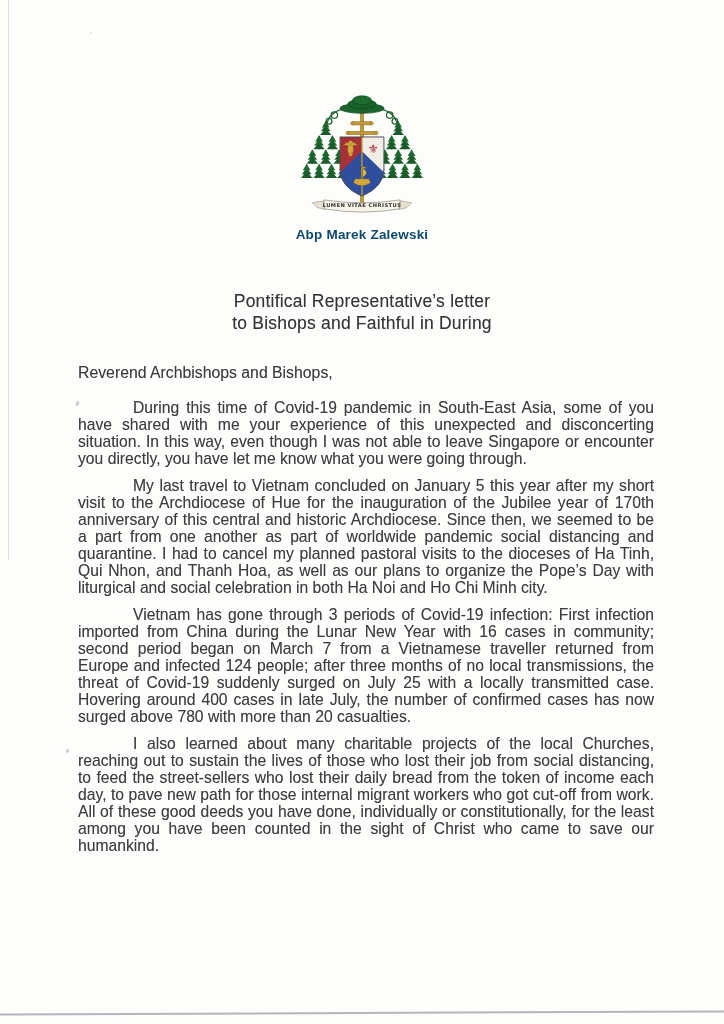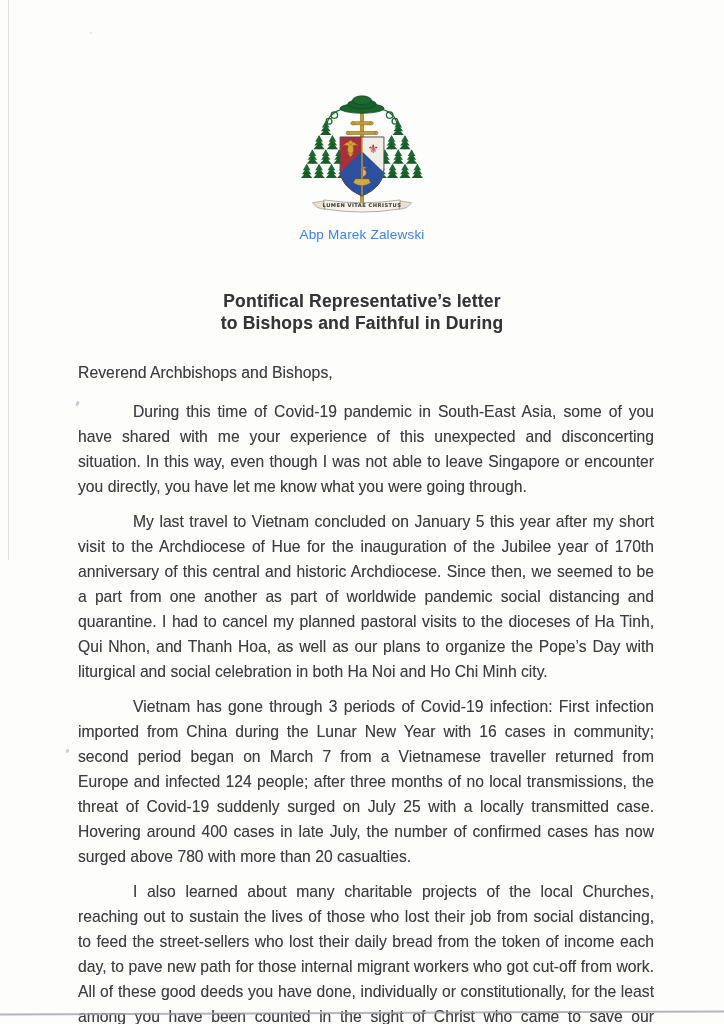--- a/index.html
+++ b/index.html
@@ -33,43 +33,43 @@
 
   .crest-wrap {
     padding-top: 93px;
     text-align: center;
     line-height: 0;
   }
   .crest-caption {
     margin-top: 5px;
     font-size: 13.5px;
     line-height: 18px;
-    font-weight: normal;
-    color: #3b82f6;
+    font-weight: bold;
+    color: #0c4a6e;
     text-shadow: none;
     letter-spacing: .2px;
   }
   .letter-title {
     margin-top: 46px;
     text-align: center;
-    font-weight: bold;
+    font-weight: normal;
     font-size: 17.5px;
     line-height: 22px;
     color: #353537;
     letter-spacing: .2px;
   }
   .salutation {
     margin: 28px 70px 0 78px;
     font-size: 15.8px;
     line-height: 21.5px;
   }
   .para {
     margin: 10px 70px 0 78px;
     font-size: 15.7px;
-    line-height: 25px;
+    line-height: 17px;
     text-align: justify;
     text-indent: 55px;
   }
   .para.first { margin-top: 15px; }
 </style>
 </head>
 <body>
 
 <div class="page">
 

